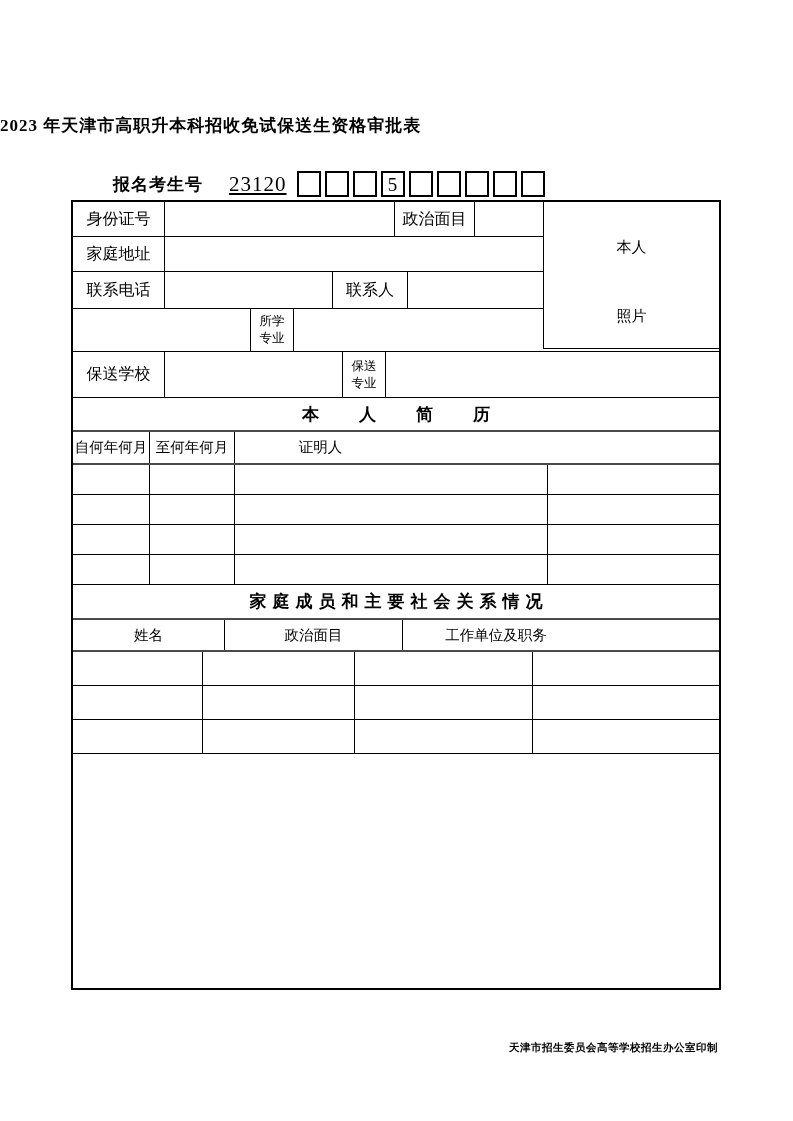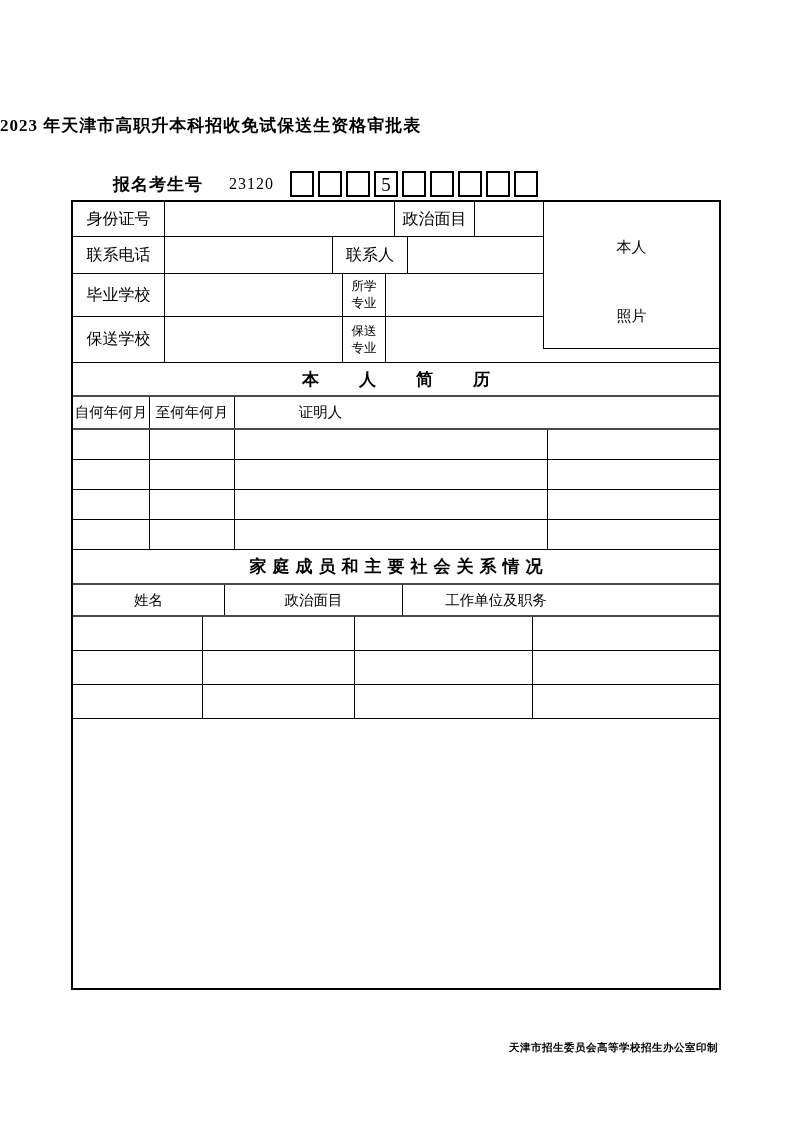--- a/index.html
+++ b/index.html
@@ -11,21 +11,21 @@
   }
   .doc-title {
     position:absolute; top:114px; left:0; width:100%;
     text-align:left; font-size:17px; font-weight:bold; letter-spacing:1px;
   }
   .cand-row {
     position:absolute; top:168px; left:113px; height:32px;
     display:flex; align-items:center;
   }
   .cand-label { font-size:17px; font-weight:bold; margin-right:26px; letter-spacing:1px; }
-  .cand-prefix { font-size:16px; margin-right:16px; letter-spacing:1px; }
+  .cand-prefix { font-size:21px; margin-right:10px; letter-spacing:1px;text-decoration:underline; }
   .boxes { display:flex; align-items:center; }
   .nbox {
     width:24px; height:26px; border:2px solid #000; margin-right:4px;
     display:flex; align-items:center; justify-content:center;
     font-size:19px; line-height:1;
   }
   .form {
     position:absolute; left:71px; top:200px; width:650px; height:790px;
     border:2px solid #000; background:#fff;
   }
@@ -90,30 +90,33 @@
       </div>
 
 
       <div class="row" style="height:35px">
         <div class="c" style="width:92px">身份证号</div>
         <div class="c" style="width:230px"></div>
         <div class="c" style="width:80px">政治面目</div>
         <div class="c noline" style="width:68px"></div>
       </div>
 
+      <div class="row" style="height:35px">
+        <div class="c" style="width:92px">家庭地址</div>
+        <div class="c noline" style="width:378px"></div>
+      </div>
 
       <div class="row" style="height:37px">
         <div class="c" style="width:92px">联系电话</div>
         <div class="c" style="width:168px"></div>
         <div class="c" style="width:75px">联系人</div>
         <div class="c noline" style="width:135px"></div>
       </div>
 
       <div class="row" style="height:43px">
-        <div class="c" style="width:92px">毕业学校</div>
         <div class="c" style="width:178px"></div>
         <div class="c stack" style="width:43px">
           <span>所学</span>
           <span>专业</span>
         </div>
         <div class="c noline" style="width:333px"></div>
       </div>
 
       <div class="row" style="height:46px">
         <div class="c" style="width:92px">保送学校</div>

